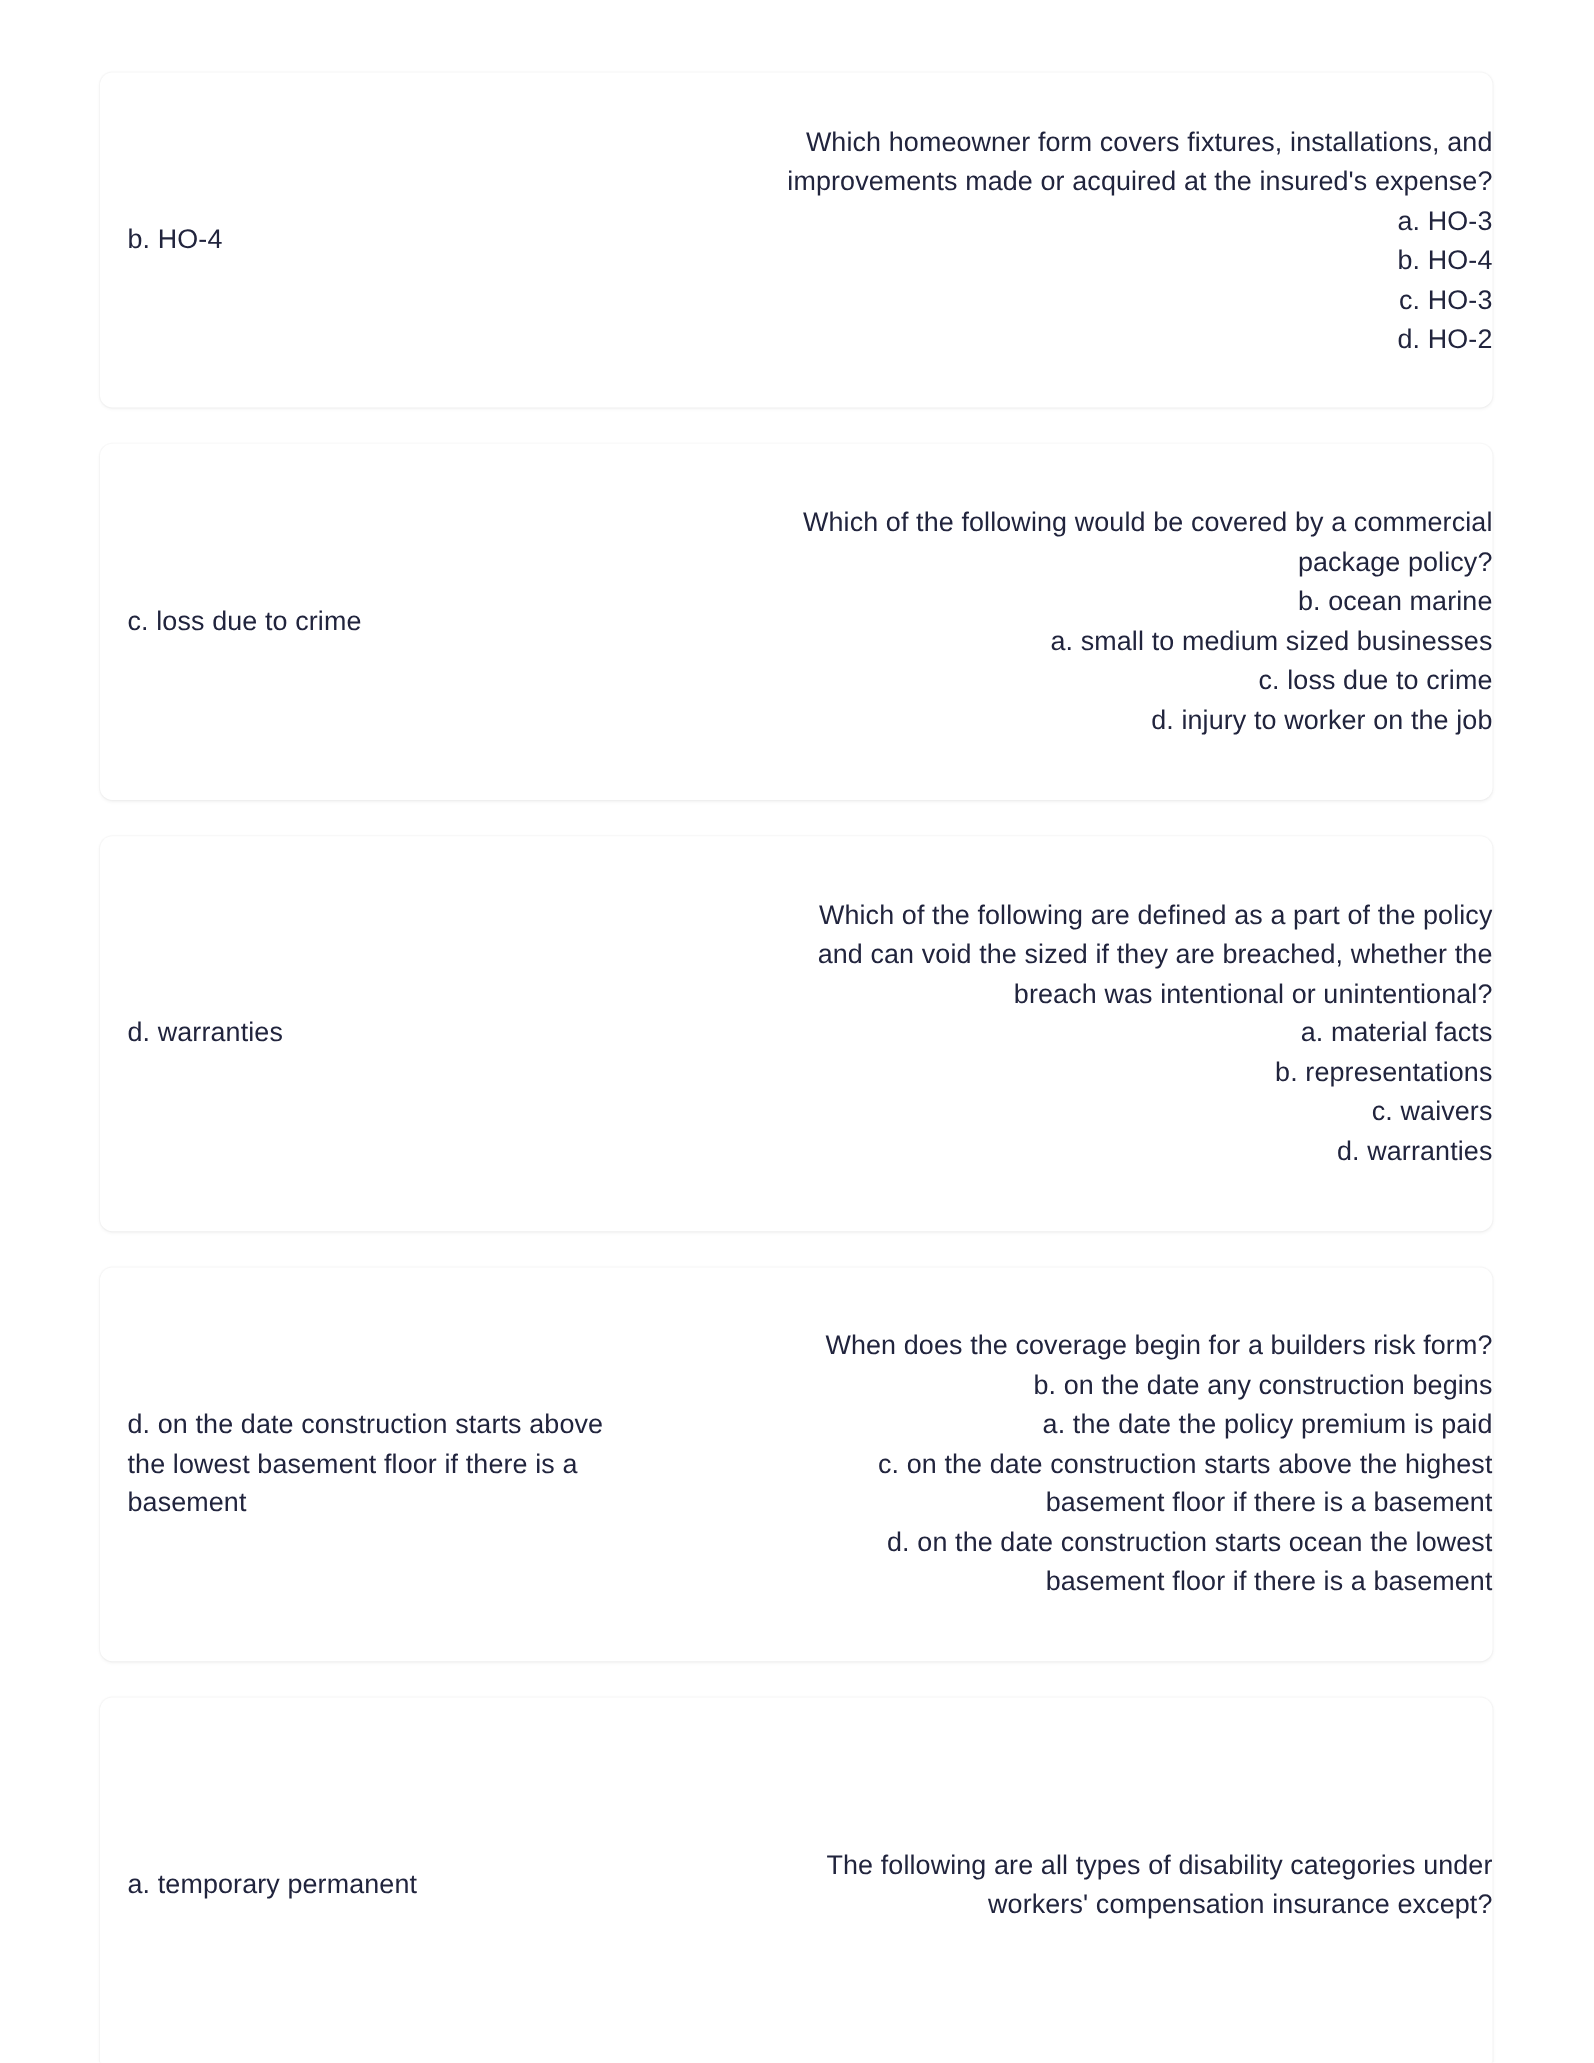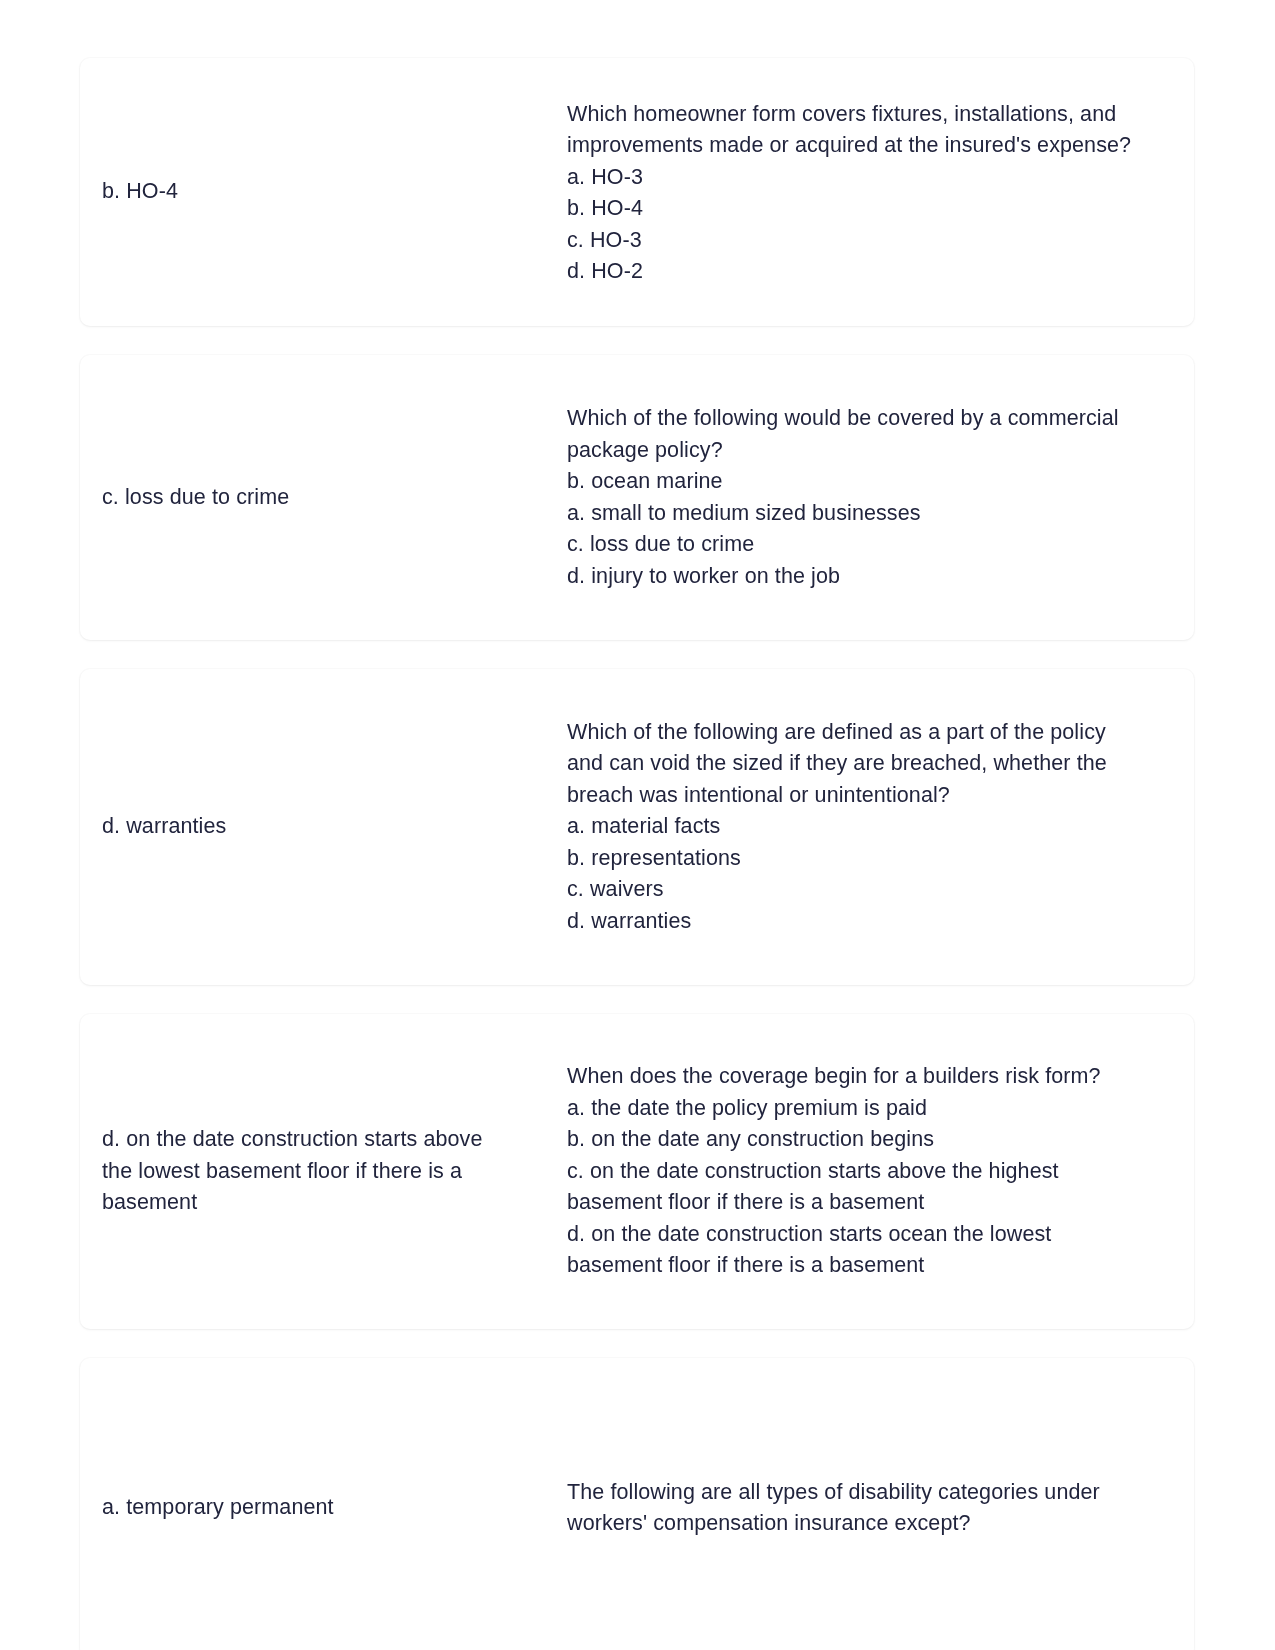--- a/index.html
+++ b/index.html
@@ -56,21 +56,21 @@
     white-space: nowrap;
   }
   .txt {
     font-size: 21.5px;
     line-height: 31.5px;
     color: #21243d;
     font-weight: 400;
     letter-spacing: 0.1px;
   }
   .answer-line { display: block; }
-  .q-line { display: block; }
+  .q-line { display: block; text-align: right; }
 
   
   .card-1 { height: 268px; margin-bottom: 29px; }
   .card-2 { height: 285px; margin-bottom: 29px; }
   .card-3 { height: 316px; margin-bottom: 29px; }
   .card-4 { height: 315px; margin-bottom: 29px; }
   .card-5 { height: 300px; margin-bottom: 0; }
 
   .card-1 .col-question { padding-top: 2px; }
 </style>
@@ -131,22 +131,22 @@
 
     <div class="card card-4">
       <div class="card-inner">
         <div class="col-answer">
           <span class="txt answer-line">d. on the date construction starts above</span>
           <span class="txt answer-line">the lowest basement floor if there is a</span>
           <span class="txt answer-line">basement</span>
         </div>
         <div class="col-question">
           <span class="txt q-line">When does the coverage begin for a builders risk form?</span>
+          <span class="txt q-line">b. on the date any construction begins</span>
           <span class="txt q-line">a. the date the policy premium is paid</span>
-          <span class="txt q-line">b. on the date any construction begins</span>
           <span class="txt q-line">c. on the date construction starts above the highest</span>
           <span class="txt q-line">basement floor if there is a basement</span>
           <span class="txt q-line">d. on the date construction starts ocean the lowest</span>
           <span class="txt q-line">basement floor if there is a basement</span>
         </div>
       </div>
     </div>
 
     <div class="card card-5">
       <div class="card-inner">

